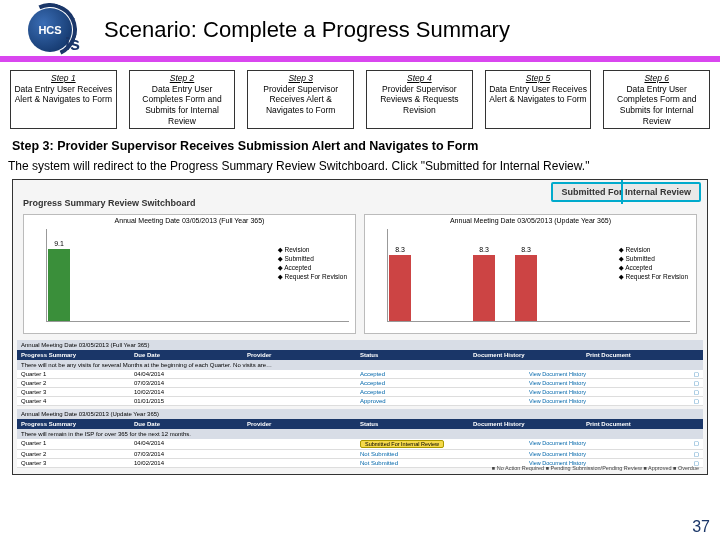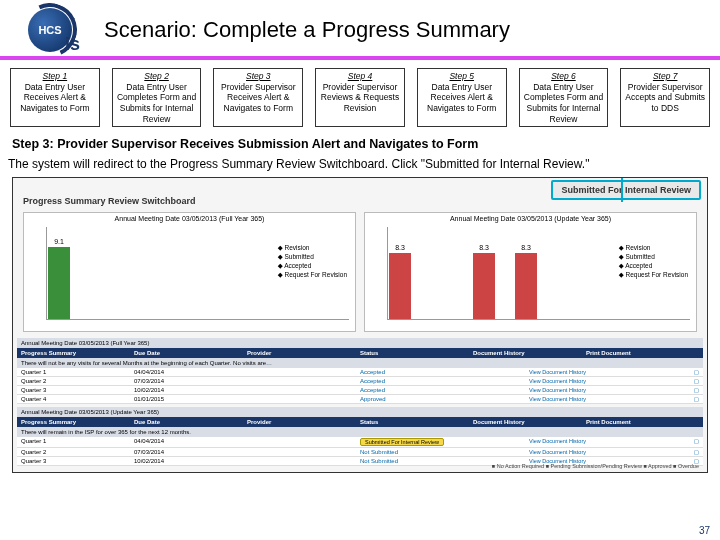--- a/index.html
+++ b/index.html
@@ -1,17 +1,17 @@
 <!DOCTYPE html>
 <html><head>
 <meta charset="utf-8">
 <style>
   * { box-sizing: border-box; margin: 0; padding: 0; }
   body { width: 720px; height: 540px; font-family: Arial, sans-serif; background: #fff; position: relative; }
-  .header { display: flex; align-items: center; padding: 6px 18px 2px 18px; border-bottom: 4px solid #d946ef; }
+  .header { display: flex; align-items: center; padding: 6px 18px 2px 18px; border-bottom: 6px solid #d946ef; }
   .logo { width: 64px; height: 48px; position: relative; }
   .logo-circle { width: 44px; height: 44px; border-radius: 50%; background: radial-gradient(circle at 35% 35%, #3a6db5, #0a2a5a); position: absolute; left: 10px; top: 2px; display:flex; align-items:center; justify-content:center; color:#fff; font-weight:bold; font-size:11px; }
   .logo-arc { position:absolute; width:54px; height:54px; border:4px solid transparent; border-top-color:#1a3668; border-right-color:#1a3668; border-radius:50%; left:5px; top:-3px; transform:rotate(20deg);}
   .logo-s { position:absolute; right:2px; top:28px; color:#1a3668; font-size:18px; font-weight:bold;}
   .title { font-size: 22px; color: #000; margin-left: 22px; }
   .steps { display: flex; gap: 12px; padding: 8px 10px 6px 10px; }
   .step-box { flex: 1; border: 1px solid #333; padding: 2px 2px; text-align: center; font-size: 8.5px; line-height: 1.25; }
   .step-box .sh { text-decoration: underline; font-style: italic; display:block; }
   .subhead { font-size: 12.5px; font-weight: bold; padding: 4px 12px 2px 12px; }
   .body-text { font-size: 12px; padding: 4px 12px 6px 8px; }
@@ -33,21 +33,21 @@
   .axis-v { position:absolute; left:22px; bottom:11px; top:14px; width:1px; background:#999;}
   .tables { position:absolute; top:160px; left:4px; right:4px; bottom:4px; font-size:6px; }
   .table-hdr { background:#1a3668; color:#fff; padding:2px 4px; font-weight:bold; display:flex;}
   .table-hdr span{flex:1;}
   .table-sub { background:#d8dde6; padding:2px 4px; font-size:6px;}
   .trow { display:flex; background:#fff; border-bottom:1px solid #ddd; padding:1px 4px;}
   .trow span{flex:1;}
   .trow .stat{color:#0066aa;}
   .trow .links{color:#0066aa; text-align:right; font-size:5.5px;}
   .yellow-pill{ background:#f5d94a; border:1px solid #aa9900; border-radius:2px; padding:0 4px; display:inline-block; font-size:5.5px;}
-  .page-num { position:absolute; bottom:4px; right:10px; font-size:10px; color:#1a3668; }
+  .page-num { position:absolute; bottom:4px; right:10px; font-size:16px; color:#1a3668; }
   .foot-legend { position:absolute; bottom:3px; right:8px; font-size:5.5px; color:#444;}
 </style>
 </head>
 <body>
 
 <div class="header">
   <div class="logo">
     <div class="logo-arc"></div>
     <div class="logo-circle">HCS</div>
     <div class="logo-s">is</div>
@@ -55,21 +55,20 @@
   <div class="title">Scenario: Complete a Progress Summary</div>
 </div>
 
 <div class="steps">
   <div class="step-box"><span class="sh">Step 1</span><span>Data Entry User Receives Alert &amp; Navigates to Form</span></div>
   <div class="step-box"><span class="sh">Step 2</span><span>Data Entry User Completes Form and Submits for Internal Review</span></div>
   <div class="step-box"><span class="sh">Step 3</span><span>Provider Supervisor Receives Alert &amp; Navigates to Form</span></div>
   <div class="step-box"><span class="sh">Step 4</span><span>Provider Supervisor Reviews &amp; Requests Revision</span></div>
   <div class="step-box"><span class="sh">Step 5</span><span>Data Entry User Receives Alert &amp; Navigates to Form</span></div>
   <div class="step-box"><span class="sh">Step 6</span><span>Data Entry User Completes Form and Submits for Internal Review</span></div>
-  <div class="step-box"><span class="sh">Step 7</span><span>Provider Supervisor Accepts and Submits to DDS</span></div>
 </div>
 
 <div class="subhead">Step 3: Provider Supervisor Receives Submission Alert and Navigates to Form</div>
 <div class="body-text">The system will redirect to the Progress Summary Review Switchboard. Click "Submitted for Internal Review."</div>
 
 <div class="screenshot-box">
   <div class="callout-btn">Submitted For Internal Review</div>
   <div class="callout-arrow"></div>
   <div class="inner-title">Progress Summary Review Switchboard</div>
 

